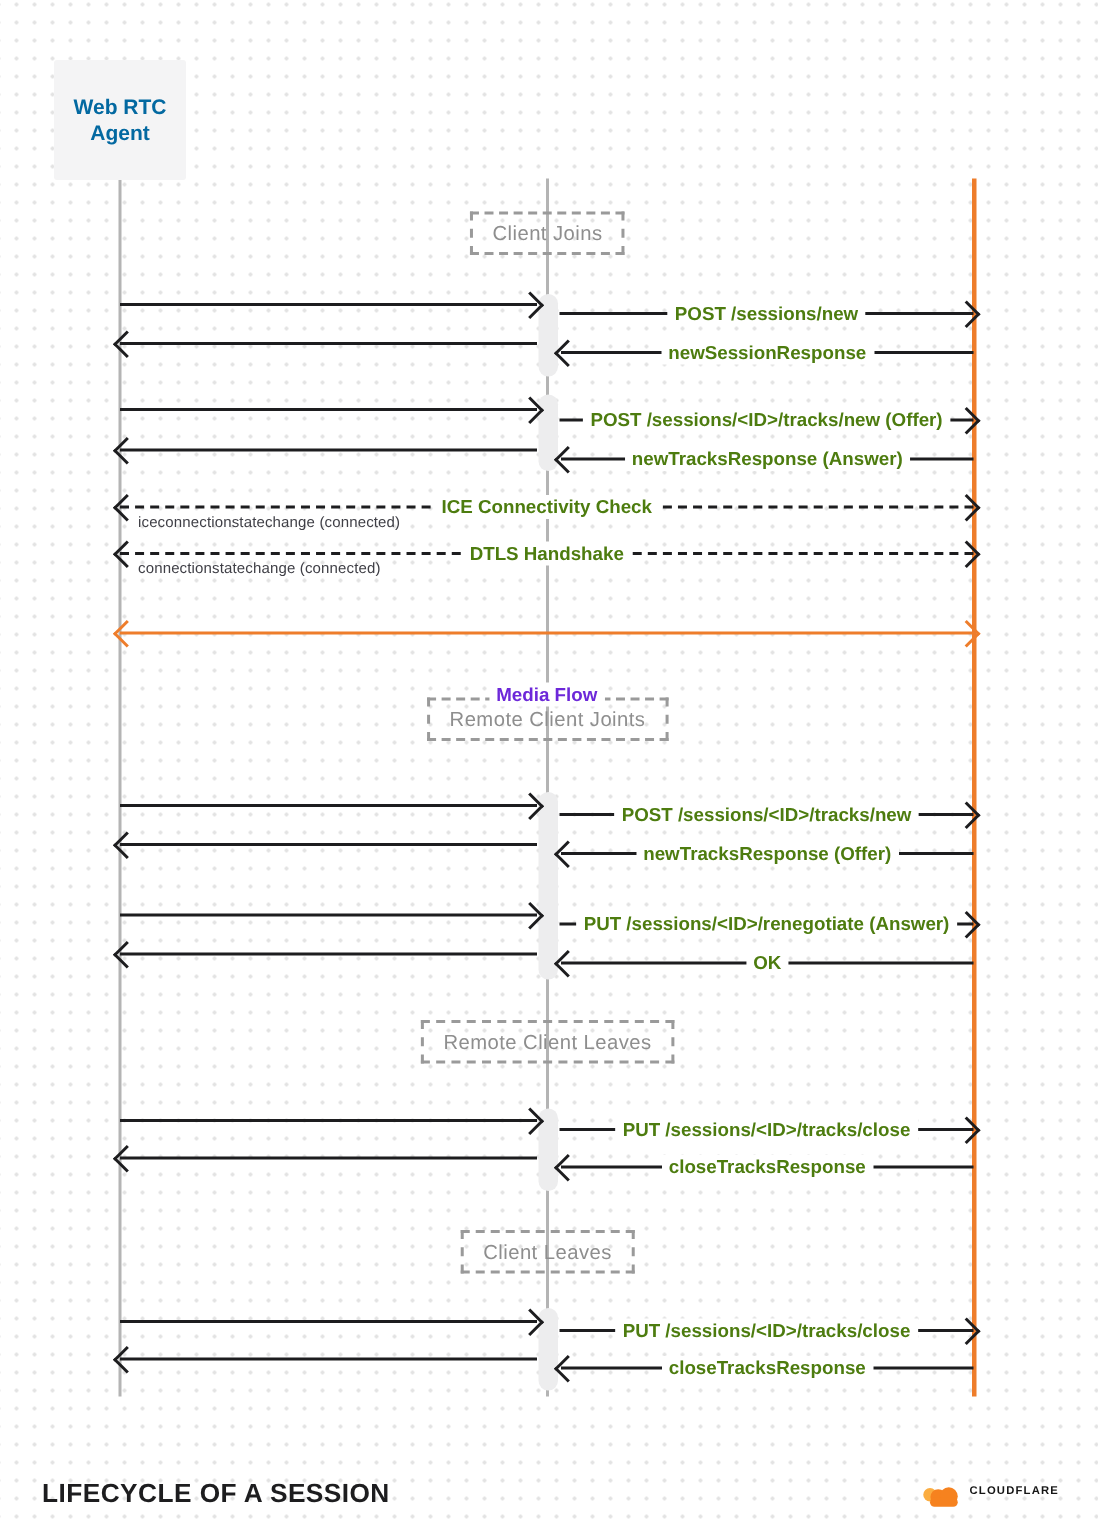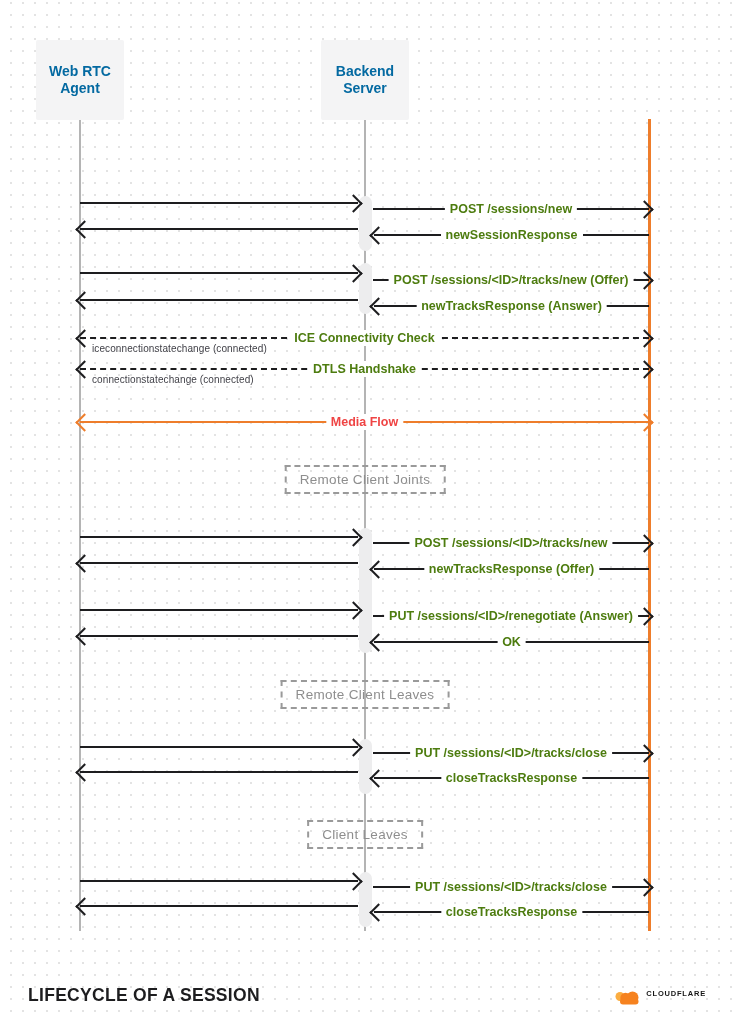--- a/index.html
+++ b/index.html
@@ -43,21 +43,21 @@
   }
   .seg.hl::before {
     content:""; position:absolute; left:-2px; top:-7px; width:11px; height:11px;
     border-left:2.4px solid; border-bottom:2.4px solid; transform:rotate(45deg);
   }
   .lbl {
     position:absolute; left:50%; top:-9px; transform:translateX(-50%);
     background:#ffffff; padding:0 5px; font-weight:700; font-size:12.5px; line-height:16px;
     white-space:nowrap; color:#4d7c0f;
   }
-  .seg.orange .lbl { color:#ef4444; }
+  .seg.orange .lbl { color:#6d28d9;margin-top:41px; }
   .note {
     position:absolute; font-size:10px; color:#3f3f46; white-space:nowrap; letter-spacing:.1px;
   }
   
   .footer-title {
     position:absolute; left:28px; top:985px; font-size:17.5px; font-weight:800;
     letter-spacing:.3px; color:#1d1d1f;
   }
   .brand {
     position:absolute; right:26px; top:989px; display:flex; gap:3px;
@@ -75,24 +75,22 @@
 
   <div class="activation" style="top:196px;height:55px"></div>
   <div class="activation" style="top:263px;height:51px"></div>
   <div class="activation" style="top:528px;height:125px"></div>
   <div class="activation" style="top:739px;height:55px"></div>
   <div class="activation" style="top:872px;height:55px"></div>
 
   <div class="actor" style="left:36px">
     <span>Web RTC Agent</span>
   </div>
-  <div class="actor" style="left:321px">
-    <span>Backend Server</span>
-  </div>
 
+  <div class="phase" style="top:141px">Client Joins</div>
   <div class="phase" style="top:680px">Remote Client Leaves</div>
   <div class="phase" style="top:465px">Remote Client Joints</div>
   <div class="phase" style="top:820px">Client Leaves</div>
 
   <div class="seg hr" style="left:80px;top:202px;width:278px"></div>
   <div class="seg hr" style="left:373px;top:208px;width:276px">
     <span class="lbl">POST /sessions/new</span>
   </div>
 
   <div class="seg hl" style="left:80px;top:228px;width:278px"></div>

